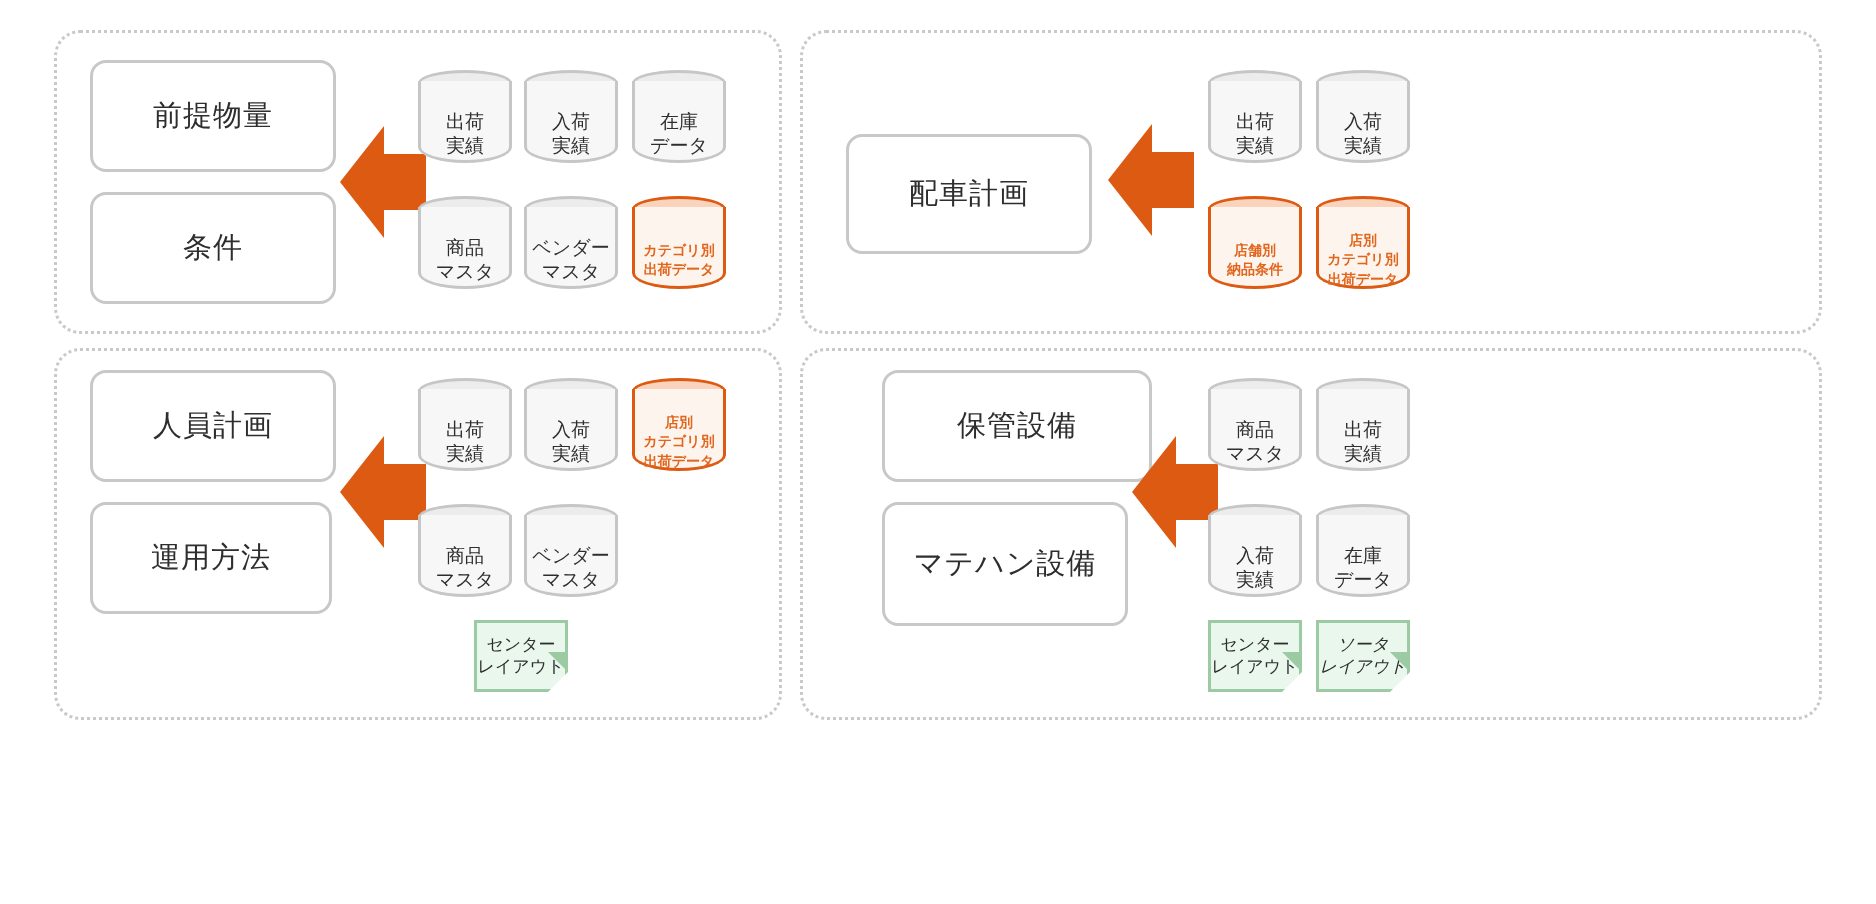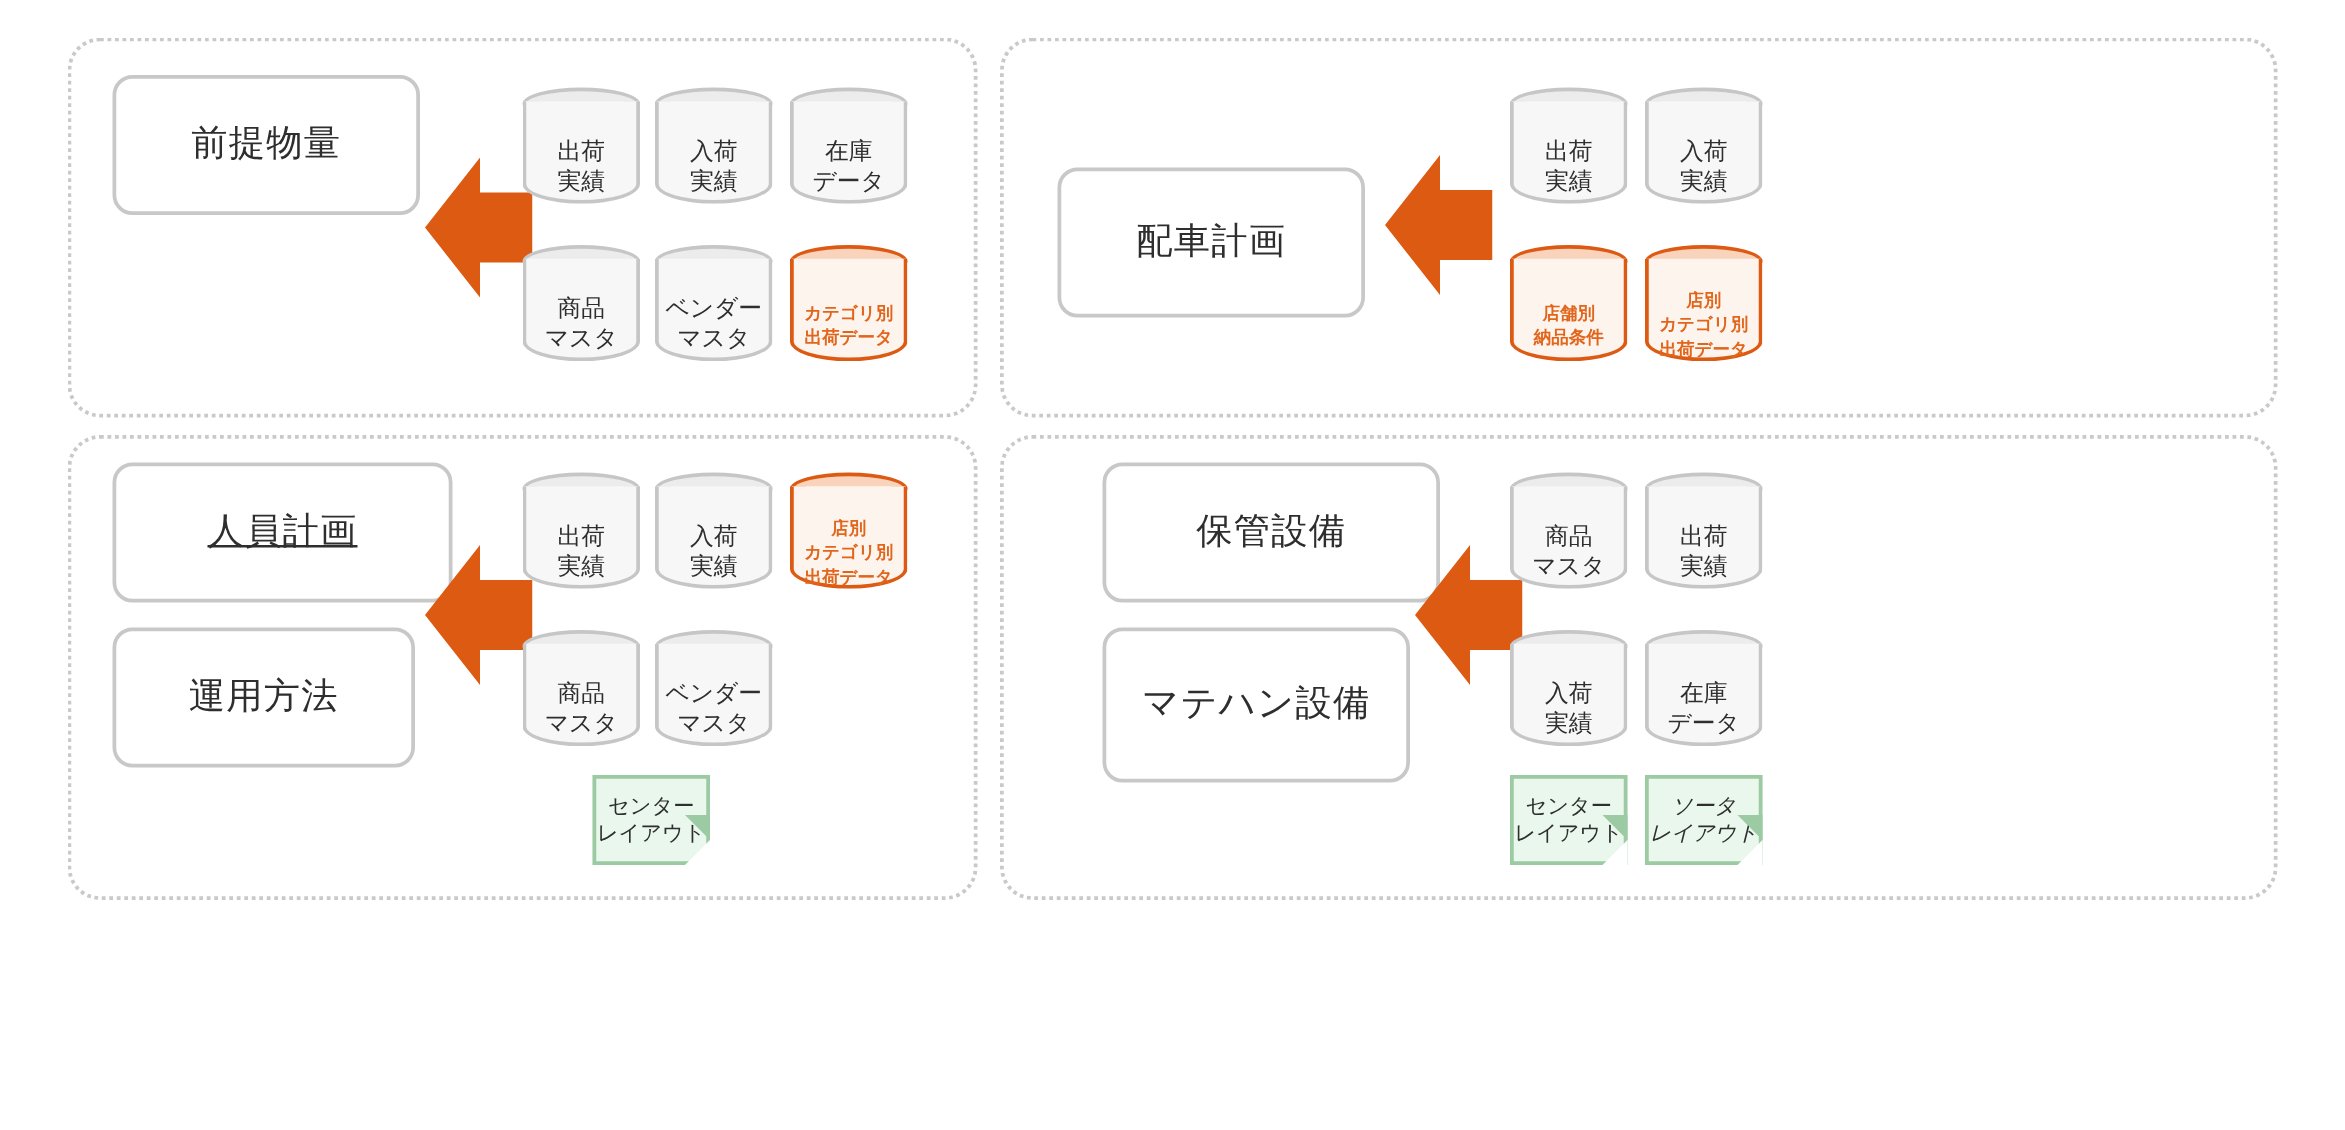--- a/index.html
+++ b/index.html
@@ -163,20 +163,23 @@
 </head>
 <body>
 
 <div id="board">
 
   <div class="panel q-tl"></div>
 
   <div class="planbox" style="left:90px; top:60px; width:246px; height:112px;">
     <span>前提物量</span>
   </div>
+  <div class="planbox" style="left:90px; top:192px; width:246px; height:112px;">
+    <span>条件</span>
+  </div>
 
   <div class="arrow" style="left:340px; top:126px;">
     <svg viewBox="0 0 86 112" preserveAspectRatio="none">
       <polygon points="0,56 44,0 44,28 86,28 86,84 44,84 44,112" fill="#dd5a13"></polygon>
     </svg>
   </div>
 
   <div class="cyl" style="left:418px; top:70px;">
     <div class="top"></div>
     <div class="body"></div>
@@ -267,21 +270,21 @@
     <div class="body"></div>
     <div class="label">
       <span>店別</span>
       <span>カテゴリ別</span>
       <span>出荷データ</span>
     </div>
   </div>
 
   <div class="panel q-bl"></div>
 
-  <div class="planbox" style="left:90px; top:370px; width:272px; height:112px;text-decoration:underline;">
+  <div class="planbox" style="left:90px; top:370px; width:246px; height:112px;">
     <span>人員計画</span>
   </div>
   <div class="planbox" style="left:90px; top:502px; width:242px; height:112px;">
     <span>運用方法</span>
   </div>
 
   <div class="arrow" style="left:340px; top:436px;">
     <svg viewBox="0 0 86 112" preserveAspectRatio="none">
       <polygon points="0,56 44,0 44,28 86,28 86,84 44,84 44,112" fill="#dd5a13"></polygon>
     </svg>

